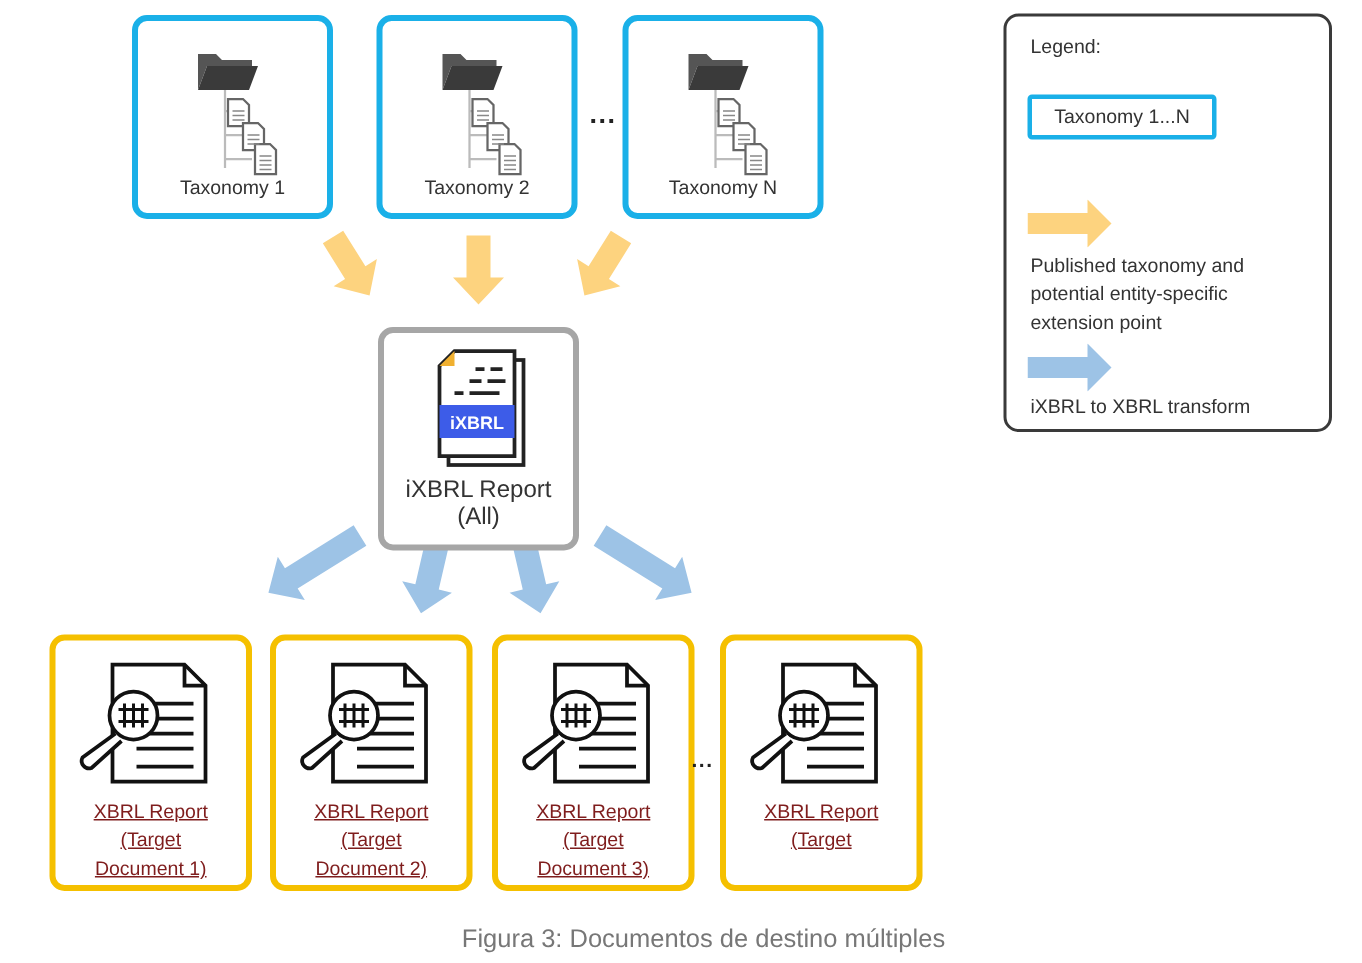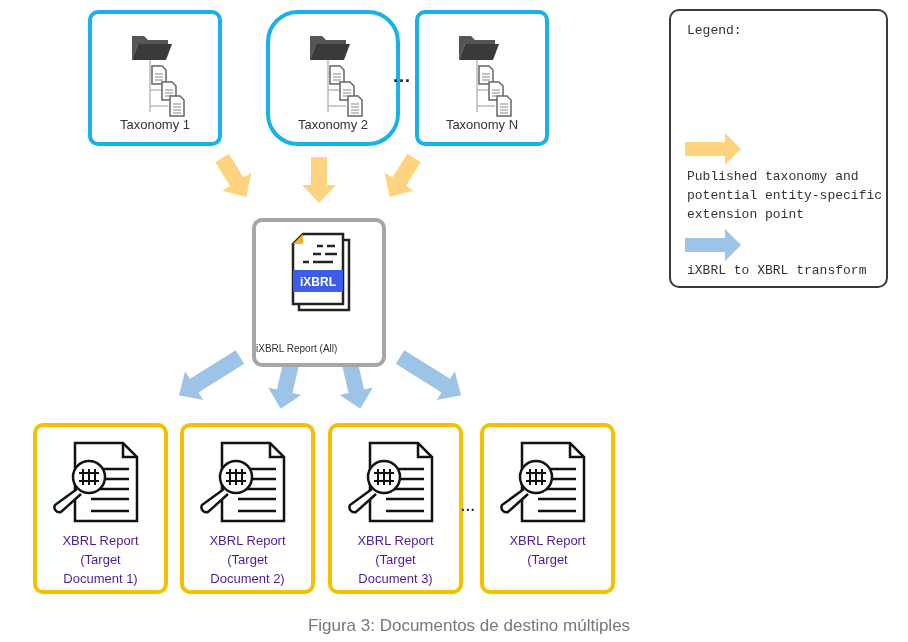--- a/index.html
+++ b/index.html
@@ -3,28 +3,28 @@
 <meta charset="utf-8">
 <style>
   html, body { margin:0; padding:0; background:#ffffff; }
   body { width:908px; height:642px; position:relative; overflow:hidden;
          font-family:"Liberation Sans", "DejaVu Sans", sans-serif; color:#333; }
   .box { position:absolute; box-sizing:border-box; border-radius:10px; background:#fff;padding-left:44px; }
   .tax { border:4px solid #1ab0e8; width:134px; height:136px; top:10px; }
   .tax .label { position:absolute; left:0; right:0; bottom:10px; text-align:center; font-size:13px; color:#333; }
   .tax svg { position:absolute; left:36px; top:12px; }
   .center { border:4px solid #a6a6a6; left:252px; top:218px; width:134px; height:149px; }
-  .center .label { position:absolute; left:0; right:0; bottom:9px; text-align:left; font-size:10px; color:#333; }
+  .center .label { position:absolute; left:0; right:0; bottom:9px; text-align:center; font-size:16px; color:#333; }
   .center svg { position:absolute; left:33px; top:10px; }
   .tgt { border:4px solid #f5c000; width:135px; height:171px; top:423px; }
-  .tgt .label { position:absolute; left:0; right:0; top:104px; text-align:center; font-size:13px; line-height:19px; color:#4c1d95; }
+  .tgt .label { position:absolute; left:0; right:0; top:104px; text-align:center; font-size:13px; line-height:19px; color:#7f1d1d;text-decoration:underline; }
   .tgt svg { position:absolute; left:8px; top:12px; }
   .dots { position:absolute; font-size:18px; font-weight:bold; color:#222; letter-spacing:1px; }
   .legend { position:absolute; left:669px; top:9px; width:219px; height:279px; box-sizing:border-box;
-            border:2px solid #3a3a3a; border-radius:10px; background:#fff;font-family:Liberation Mono, monospace; }
+            border:2px solid #3a3a3a; border-radius:10px; background:#fff; }
   .legend .title { position:absolute; left:16px; top:12px; font-size:13px; }
   .legend .tbox { position:absolute; left:14px; top:52px; width:126px; height:30px; box-sizing:border-box;
                   border:3px solid #1ab0e8; border-radius:3px; font-size:13px; text-align:center; line-height:24px; }
   .legend .t { position:absolute; left:16px; font-size:13px; line-height:19px; }
   .caption { position:absolute; left:15px; width:908px; top:616px; text-align:center; font-size:17px; color:#777; }
   svg.arrows { position:absolute; left:0; top:0; }
 </style>
 </head>
 <body>
 
@@ -60,21 +60,21 @@
       <path d="M24 40 h10 l4 4 v14 h-14z"></path>
       <path d="M34 56 h10 l4 4 v14 h-14z"></path>
       <path d="M42 70 h10 l4 4 v16 h-14z"></path>
     </g>
     <g stroke="#888" stroke-width="1">
         <path d="M27 48h8M27 51h8M27 54h8M37 64h8M37 67h8M37 70h8M45 78h8M45 81h8M45 84h8M45 87h8"></path>
       </g>
   </svg>
   <div class="label">Taxonomy 1</div>
 </div>
-<div class="box tax" style="left:266px;border-radius:32px;">
+<div class="box tax" style="left:251px;">
   <svg width="60" height="96" viewBox="0 0 60 96">
     <path d="M4 10 h12 l4 4 h20 v4 H10 l-6 16z" fill="#555"></path>
     <path d="M4 34 L10 18 H44 L38 34z" fill="#3a3a3a"></path>
     <path d="M22 34 V86 M22 48 H28 M22 64 H40 M22 80 H40" stroke="#bbb" stroke-width="1.5" fill="none"></path>
     <g fill="#fff" stroke="#666" stroke-width="1.5">
       <path d="M24 40 h10 l4 4 v14 h-14z"></path>
       <path d="M34 56 h10 l4 4 v14 h-14z"></path>
       <path d="M42 70 h10 l4 4 v16 h-14z"></path>
     </g>
     <g stroke="#888" stroke-width="1">
@@ -187,20 +187,21 @@
     <path d="M32 50 L10 66 a5 5 0 0 0 6 7 L36 55" fill="#fff" stroke="#111" stroke-width="2.5"></path>
   </svg>
   <div class="label">
     <div>XBRL Report</div>
     <div>(Target</div>
   </div>
 </div>
 
 <div class="legend">
   <div class="title">Legend:</div>
+  <div class="tbox">Taxonomy 1...N</div>
   <svg style="position:absolute; left:14px; top:122px;" width="60" height="32">
     <polygon points="0,9 40,9 40,0 56,16 40,32 40,23 0,23" fill="#fdd37f"></polygon>
   </svg>
   <div class="t" style="top:156px;">Published taxonomy and</div>
   <div class="t" style="top:175px;">potential entity-specific</div>
   <div class="t" style="top:194px;">extension point</div>
   <svg style="position:absolute; left:14px; top:218px;" width="60" height="32">
     <polygon points="0,9 40,9 40,0 56,16 40,32 40,23 0,23" fill="#9dc3e6"></polygon>
   </svg>
   <div class="t" style="top:250px;">iXBRL to XBRL transform</div>

